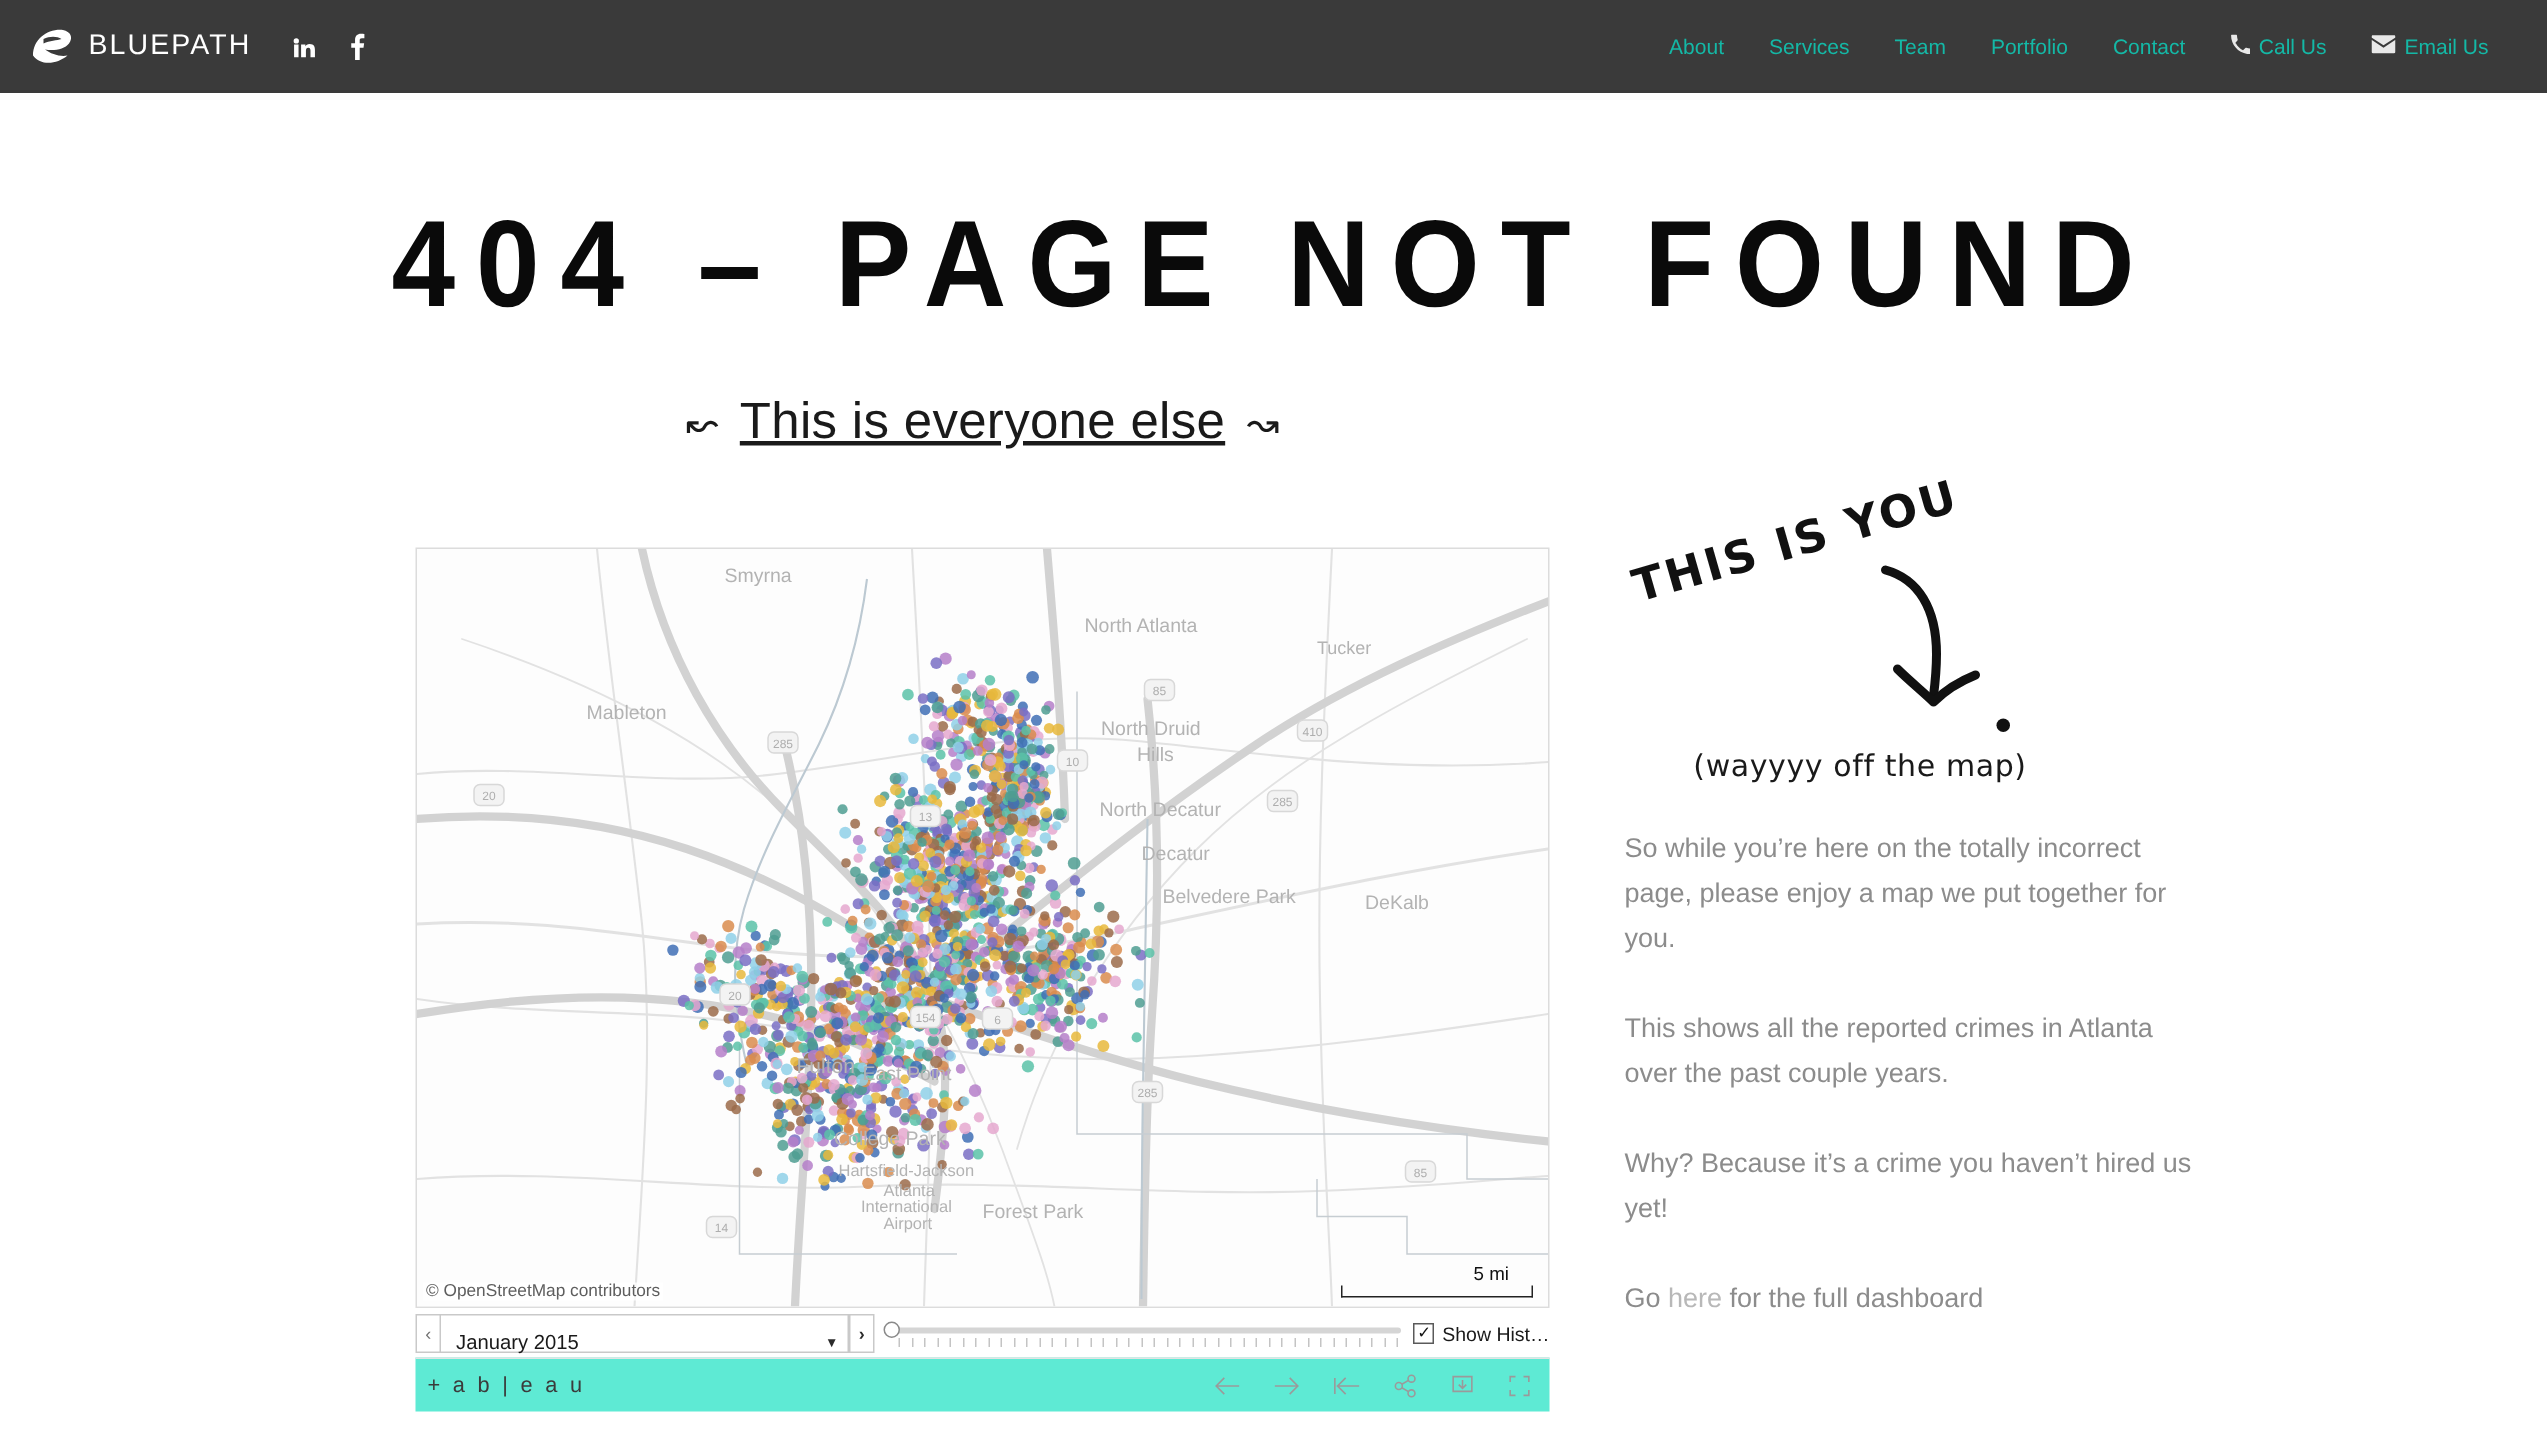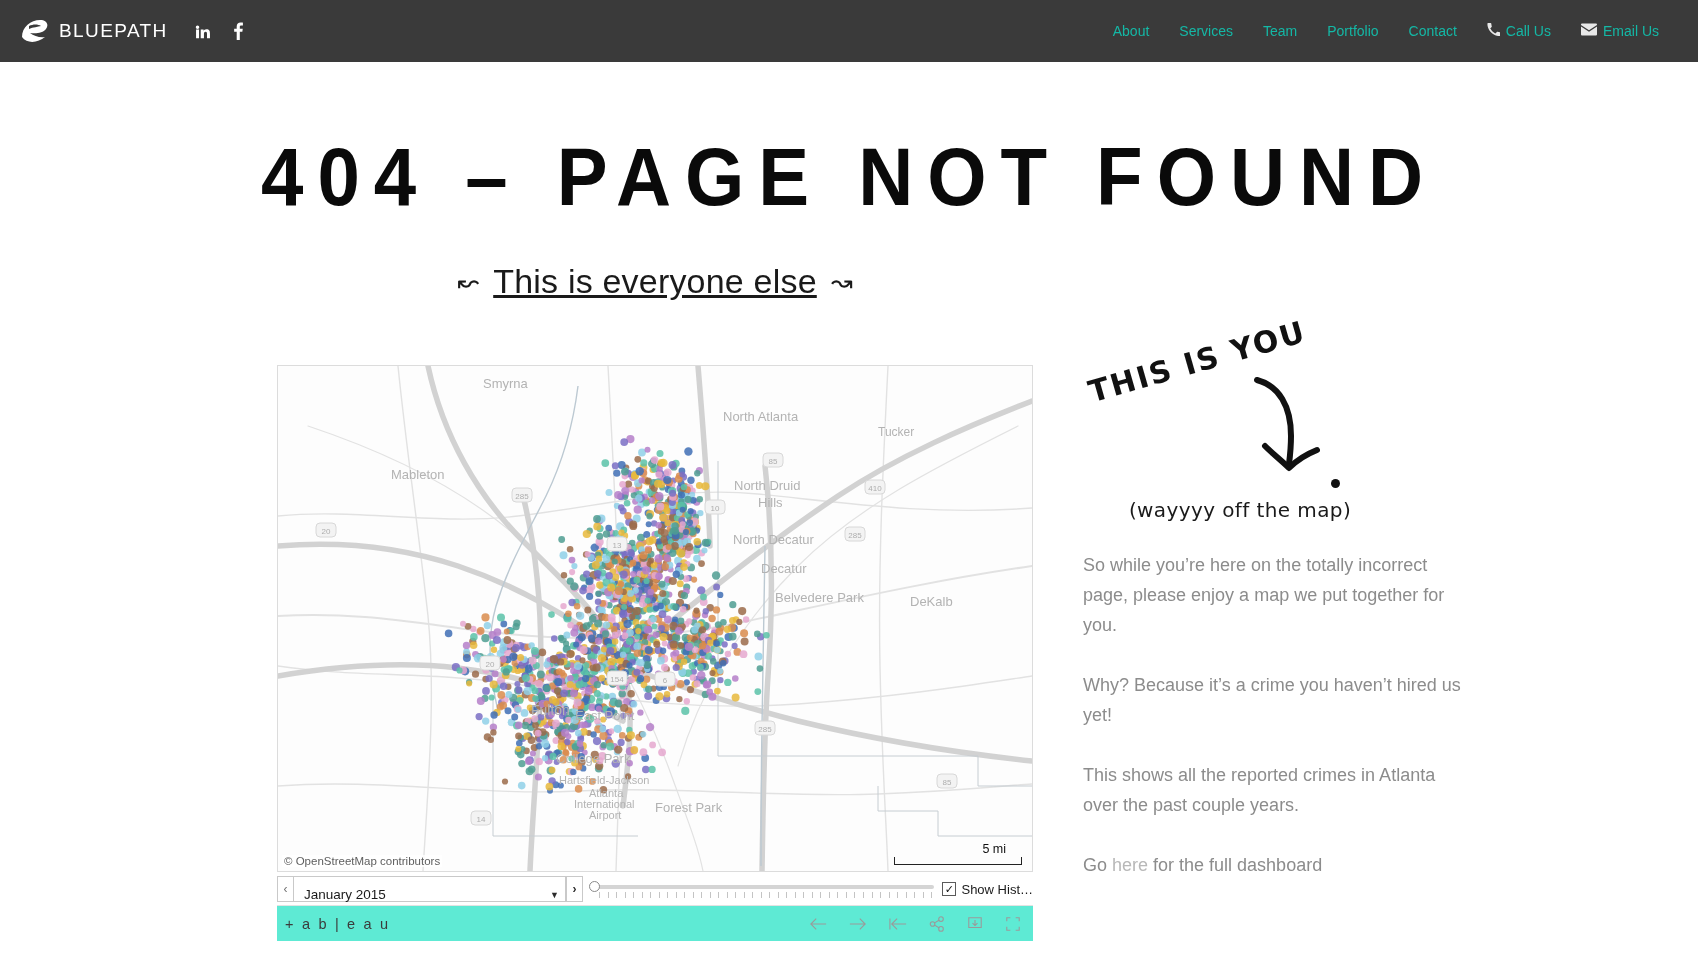--- a/index.html
+++ b/index.html
@@ -2269,16 +2269,16 @@
       <path d="M12 6 C34 12 46 32 46 62 C46 74 45 82 44 90" stroke="#111" stroke-width="6" fill="none" stroke-linecap="round"></path>
       <path d="M20 72 C28 80 38 88 44 94 C52 86 62 80 72 76" stroke="#111" stroke-width="6" fill="none" stroke-linecap="round" stroke-linejoin="round"></path>
     </svg>
   </div>
   <div class="you-dot"></div>
   <div class="off-map-note">(wayyyy off the map)</div>
 </div>
 
 <div class="body-copy">
   <p>So while you’re here on the totally incorrect page, please enjoy a map we put together for you.</p>
+  <p>This shows all the reported crimes in Atlanta over the past couple years.</p>
   <p>Why? Because it’s a crime you haven’t hired us yet!</p>
-  <p>This shows all the reported crimes in Atlanta over the past couple years.</p>
   <p><span>Go </span><a href="#">here</a><span> for the full dashboard</span></p>
 </div>
 
 </body></html>

